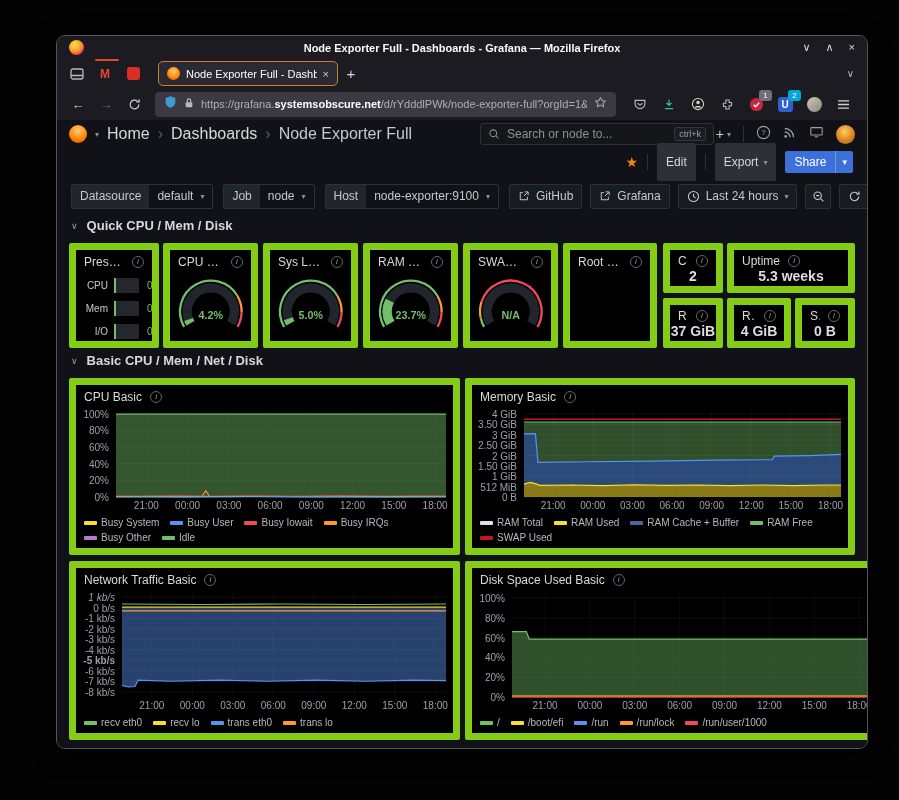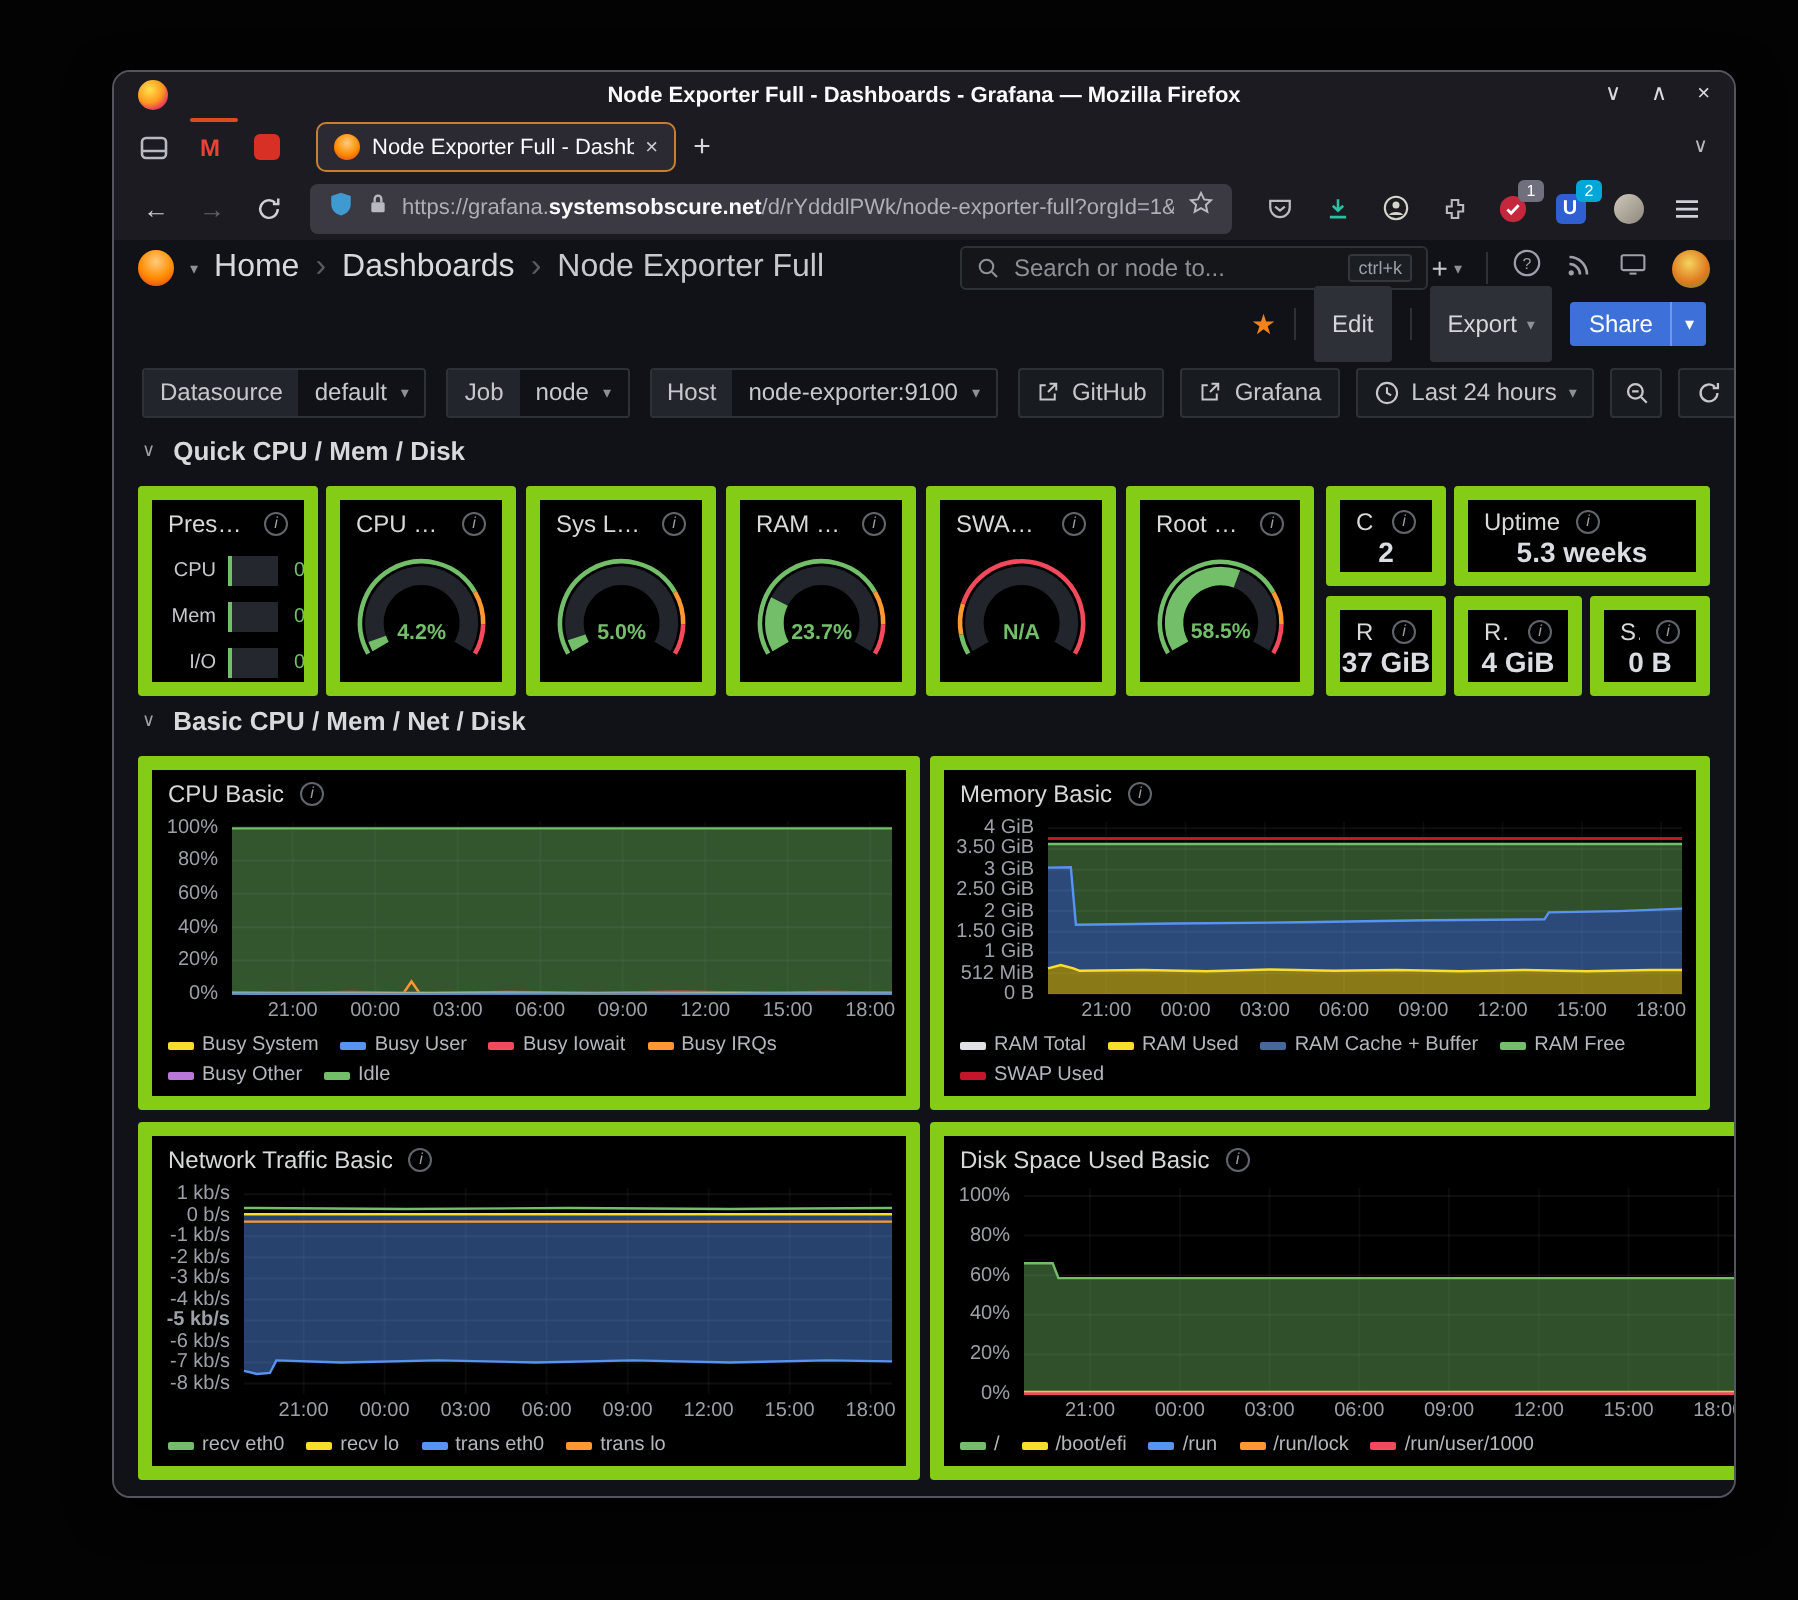--- a/index.html
+++ b/index.html
@@ -438,30 +438,20 @@
               <path d="M 7.761648218666387 54.057396527186164 A 43 43 0 0 1 9.1045697993084 32.71226924187726" stroke="#ff9830" stroke-width="3.2" fill="none"></path>
               <path d="M 9.1045697993084 32.71226924187726 A 43 43 0 1 1 87.23909236273087 67.5" stroke="#f2495c" stroke-width="3.2" fill="none"></path>
               <text x="50" y="57" text-anchor="middle" fill="#73bf69" font-size="15" font-weight="bold">N/A</text>
             </svg>
           </div>
       </div>
       <div class="panel gauge-panel" style="left:506px;top:123px;width:94px;height:105px">
         <div class="ptitle">
             <span class="pt-text">Root FS Used</span>
             <span class="info">i</span>
-          </div>
-        <div class="gbody">
-            <svg viewBox="0 0 100 74">
-              <path d="M 21.421161675113527 62.5 A 33 33 0 1 1 78.57883832488648 62.5" stroke="#22252b" stroke-width="13" fill="none"></path>
-              <path d="M 12.760907637269142 67.5 A 43 43 0 0 1 87.23909236273087 24.500000000000004" stroke="#73bf69" stroke-width="3.2" fill="none"></path>
-              <path d="M 87.23909236273087 24.500000000000004 A 43 43 0 0 1 92.99056938941835 46.90052405498434" stroke="#ff9830" stroke-width="3.2" fill="none"></path>
-              <path d="M 92.99056938941835 46.90052405498434 A 43 43 0 0 1 87.23909236273087 67.5" stroke="#f2495c" stroke-width="3.2" fill="none"></path>
-              <path d="M 21.421161675113527 62.5 A 33 33 0 0 1 61.50287756161989 15.069694346767577" stroke="#73bf69" stroke-width="13" fill="none"></path>
-              <text x="50" y="57" text-anchor="middle" fill="#73bf69" font-size="15" font-weight="bold">58.5%</text>
-            </svg>
           </div>
       </div>
 
       <div class="panel" style="left:606px;top:123px;width:60px;height:50px">
         <div class="ptitle">
             <span class="pt-text">CPU Cores</span>
             <span class="info">i</span>
           </div>
         <div class="stat-value">2</div>
       </div>
@@ -656,21 +646,21 @@
           </div>
       </div>
 
       <div class="panel chart" style="left: 12px; top: 441px; width: 391px; height: 179px; --g: 46px;">
         <div class="ptitle">
             <span class="pt-text">Network Traffic Basic</span>
             <span class="info">i</span>
           </div>
         <div class="chart-body">
           <div class="ylabels">
-              <div class="ytick" style="top: 3.06122%;">1 kb/s</div>
+              <div class="ytick" style="top: 3.06122%; font-style: italic;">1 kb/s</div>
               <div class="ytick" style="top: 13.2653%;">0 b/s</div>
               <div class="ytick" style="top: 23.4694%;">-1 kb/s</div>
               <div class="ytick" style="top: 33.6735%;">-2 kb/s</div>
               <div class="ytick" style="top: 43.8776%;">-3 kb/s</div>
               <div class="ytick" style="top: 54.0816%;">-4 kb/s</div>
               <div class="ytick" style="top: 64.2857%; font-weight: bold;">-5 kb/s</div>
               <div class="ytick" style="top: 74.4898%;">-6 kb/s</div>
               <div class="ytick" style="top: 84.6939%;">-7 kb/s</div>
               <div class="ytick" style="top: 94.898%;">-8 kb/s</div>
             </div>

